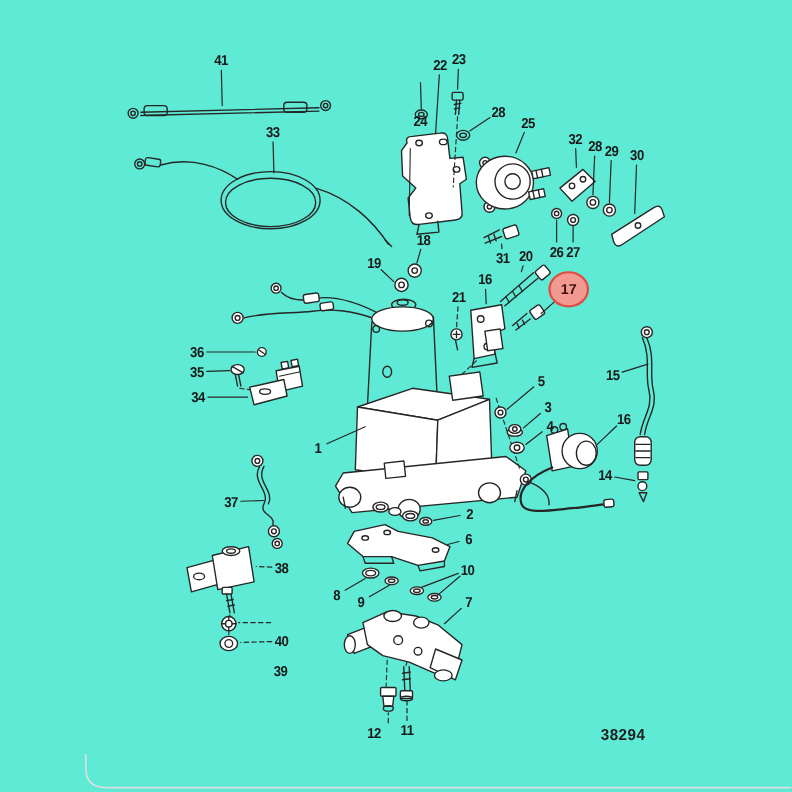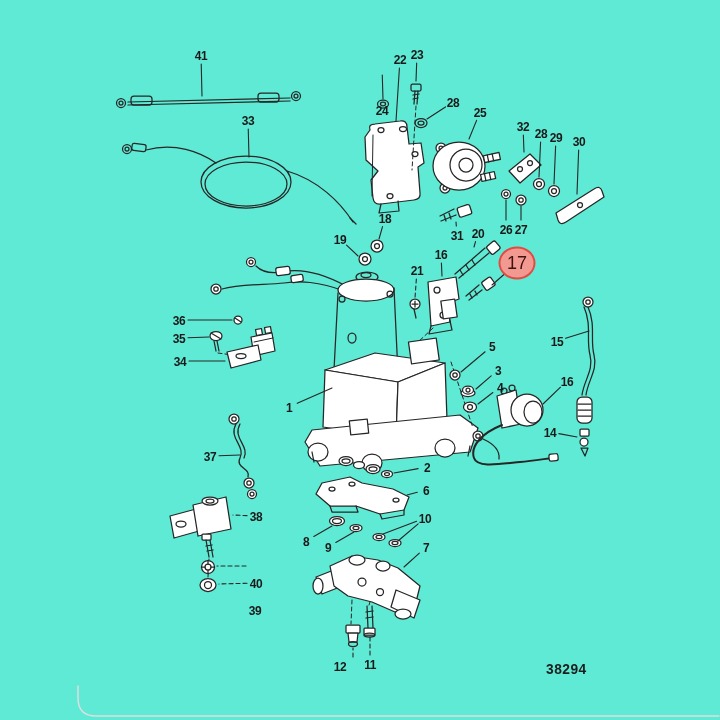--- a/index.html
+++ b/index.html
@@ -11,21 +11,21 @@
   .art .fillw{fill:#ffffff;}
   .art .dash{stroke-dasharray:4 3;}
   .art .thin{stroke-width:1;}
   #leaders line{stroke:#262626;stroke-width:1.1;}
   #leaders line.dashed{stroke-dasharray:4 3;}
   .callout{position:absolute;transform:translate(-50%,-50%) scaleX(.92);
            font-weight:bold;font-size:13px;letter-spacing:-.5px;color:#191919;
            white-space:nowrap;z-index:3;}
   .hotspot{position:absolute;transform:translate(-50%,-50%);width:33px;height:29px;
            border-radius:50%;display:flex;align-items:center;justify-content:center;
-           font-weight:normal;font-size:18px;color:#40120e;z-index:4;cursor:pointer;}
+           font-weight:bold;font-size:13px;color:#40120e;z-index:4;cursor:pointer;}
   .drawing-number{position:absolute;left:545px;top:661px;font-weight:bold;
            font-size:14.5px;letter-spacing:.5px;color:#1d1d1d;transform:scaleX(.95);}
 </style>
 </head>
 <body>
 
 <div class="stage">
 
   <svg class="art" width="720" height="720" viewBox="0 0 720 720">
 

